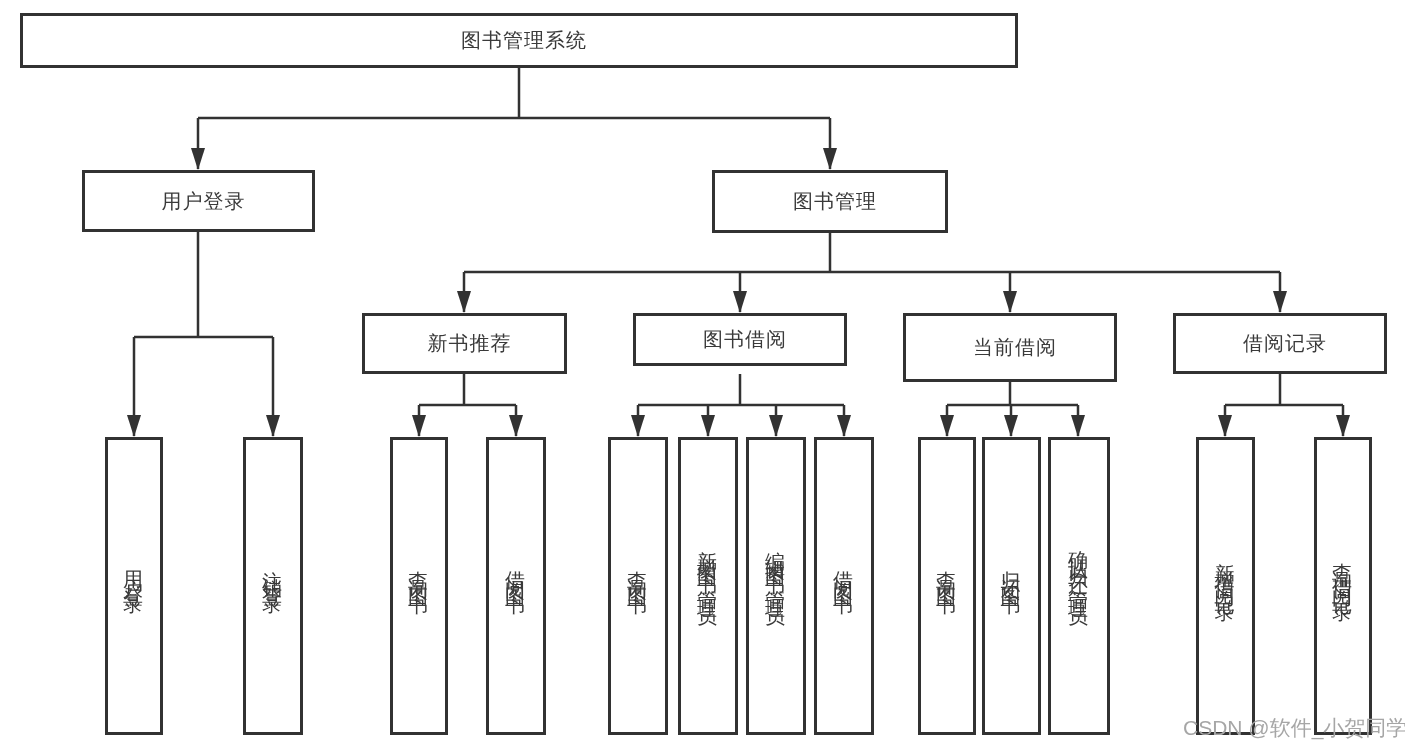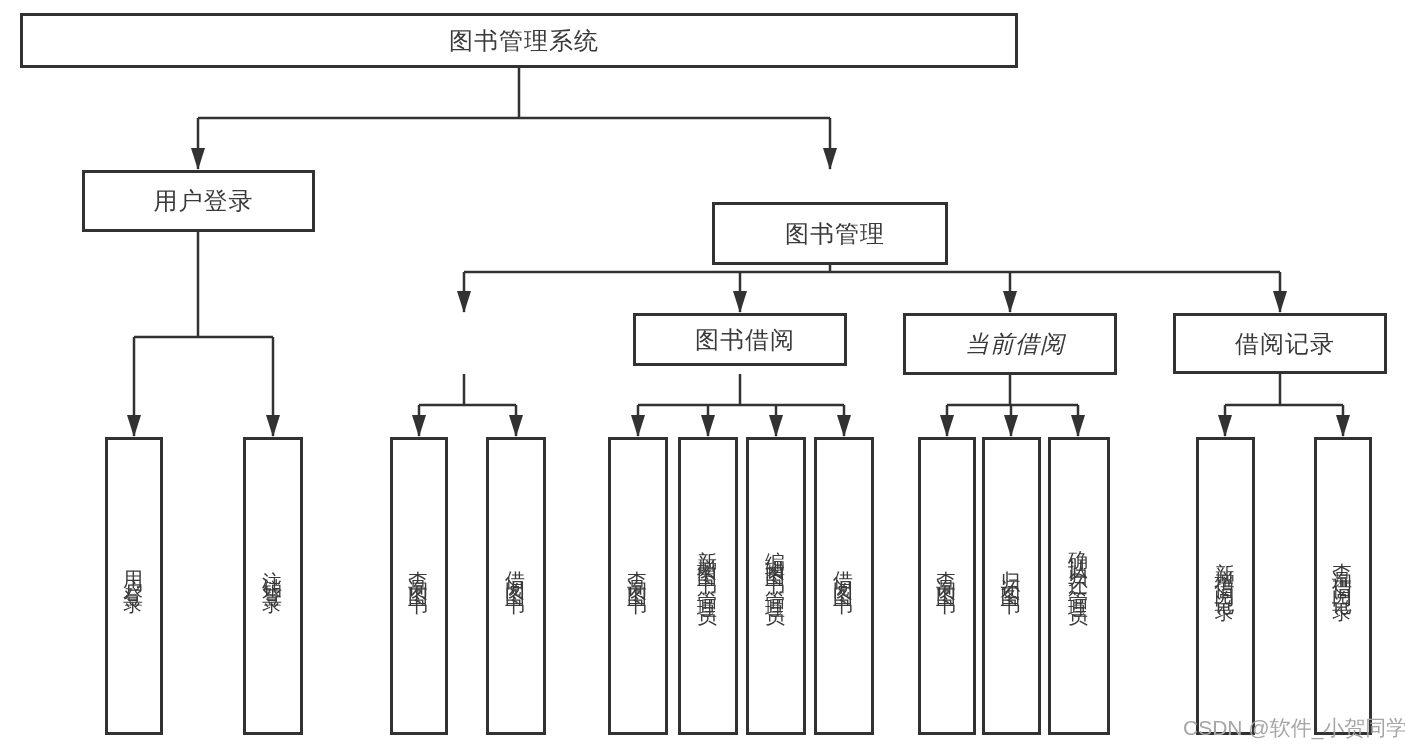--- a/index.html
+++ b/index.html
@@ -20,21 +20,21 @@
   .connectors{position:absolute;left:0;top:0;z-index:1;}
   .connectors path{stroke:var(--line);stroke-width:2.5;fill:none;}
   .connectors path.arrowline{marker-end:url(#arrowhead);}
   .connectors marker path{fill:var(--line);stroke:none;}
   .node{
     position:absolute;
     box-sizing:border-box;
     border:3px solid var(--line);
     background:var(--background);
     display:flex;align-items:center;justify-content:center;
-    font-size:24px;
+    font-size:20px;
     letter-spacing:1px;
     z-index:2;
     color:var(--text);
     padding-left:10px;
   }
   .leaf{
     position:absolute;
     box-sizing:border-box;
     border:3px solid var(--line);
     background:var(--background);
@@ -97,24 +97,25 @@
     <path class="arrowline" d="M947,405 V436"></path>
     <path class="arrowline" d="M1011,405 V436"></path>
     <path class="arrowline" d="M1078,405 V436"></path>
     <path class="arrowline" d="M1225,405 V436"></path>
     <path class="arrowline" d="M1343,405 V436"></path>
   </svg>
 
   <div class="node" style="left:20px;top:13px;width:998px;height:55px;">图书管理系统</div>
 
   <div class="node" style="left:82px;top:170px;width:233px;height:62px;">用户登录</div>
-  <div class="node" style="left:712px;top:170px;width:236px;height:63px;margin-top:32px;">图书管理</div>
+  <div class="node" style="left:712px;top:170px;width:236px;height:63px;">图书管理</div>
 
+  <div class="node" style="left:362px;top:313px;width:205px;height:61px;">新书推荐</div>
   <div class="node" style="left:633px;top:313px;width:214px;height:53px;">图书借阅</div>
-  <div class="node" style="left:903px;top:313px;width:214px;height:62px;font-style:italic;">当前借阅</div>
+  <div class="node" style="left:903px;top:313px;width:214px;height:69px;">当前借阅</div>
   <div class="node" style="left:1173px;top:313px;width:214px;height:61px;">借阅记录</div>
 
   <div class="leaf" style="left:105px;top:437px;width:58px;height:298px;">
     <span>用户登录</span>
   </div>
   <div class="leaf" style="left:243px;top:437px;width:60px;height:298px;">
     <span>注销登录</span>
   </div>
 
   <div class="leaf" style="left:390px;top:437px;width:58px;height:298px;">

